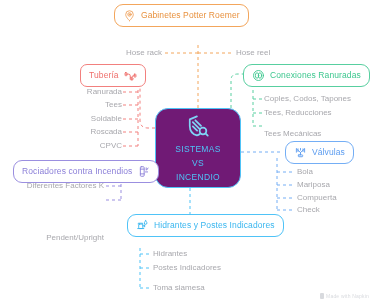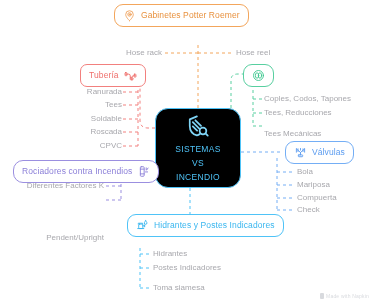--- a/index.html
+++ b/index.html
@@ -24,36 +24,36 @@
     box-sizing:border-box;
   }
   .node .label{font-size:8.5px;letter-spacing:.1px;line-height:1;}
   .node .ico{width:13px;height:13px;flex:none;display:block;}
 
   
   .n-cab{border-color:#f3a65c;}
   .n-cab .label{color:#e8913e;}
   .n-tub{border-color:#f2807e;border-radius:7px;}
   .n-tub .label{color:#ef6f6c;}
-  .n-roc{border-color:#9b8fe0;border-radius:10px;}
+  .n-roc{border-color:#9b8fe0;}
   .n-roc .label{color:#8b7fd8;}
   .n-con{border-color:#58cfa0;}
   .n-con .label{color:#3dc78f;}
   .n-val{border-color:#74aef5;}
   .n-val .label{color:#5b9cf0;}
   .n-hid{border-color:#4fc3f7;}
   .n-hid .label{color:#39b6ef;}
 
   
   .center{
     position:absolute;
     left:155px;top:108px;width:86px;height:80px;
     border:1.6px solid #4fc3f7;
     border-radius:13px;
-    background:#000000;
+    background:#701a75;
     display:flex;flex-direction:column;
     align-items:center;justify-content:center;
     gap:3px;box-sizing:border-box;
   }
   .center .ctxt{
     color:#4fc3f7;font-size:8.5px;line-height:11px;
     text-align:center;letter-spacing:.3px;
   }
   .center .cico{width:26px;height:26px;display:block;margin-bottom:1px;}
 
@@ -169,20 +169,21 @@
   </div>
   <div class="leaf r" style="left:0px;top:182px;width:104px;">Diferentes Factores K</div>
   <div class="leaf r" style="left:0px;top:196px;width:104px;margin-top:38px;">Pendent/Upright</div>
 
   <div class="node n-con" style="left:243px;top:64px;">
     <svg class="ico" viewBox="0 0 24 24" fill="none" stroke="#3dc78f" stroke-width="1.7" stroke-linecap="round" stroke-linejoin="round">
       <circle cx="12" cy="12" r="9.2"></circle>
       <ellipse cx="9.3" cy="12" rx="3.1" ry="5"></ellipse>
       <ellipse cx="14.7" cy="12" rx="3.1" ry="5"></ellipse>
     </svg>
+    <span class="label">Conexiones Ranuradas</span>
   </div>
   <div class="leaf" style="left:264px;top:95px;">Coples, Codos, Tapones</div>
   <div class="leaf" style="left:264px;top:109px;">Tees, Reducciones</div>
   <div class="leaf" style="left:264px;top:122px;margin-top:8px;">Tees Mecánicas</div>
 
   <div class="node n-val" style="left:285px;top:141px;">
     <svg class="ico" viewBox="0 0 24 24" fill="none" stroke="#5b9cf0" stroke-width="1.7" stroke-linecap="round" stroke-linejoin="round">
       <path d="M4.4 5.2 12 12l7.6-6.8"></path>
       <path d="M4.4 5.2v6.2M19.6 5.2v6.2"></path>
       <path d="M12 12v4.4"></path>

